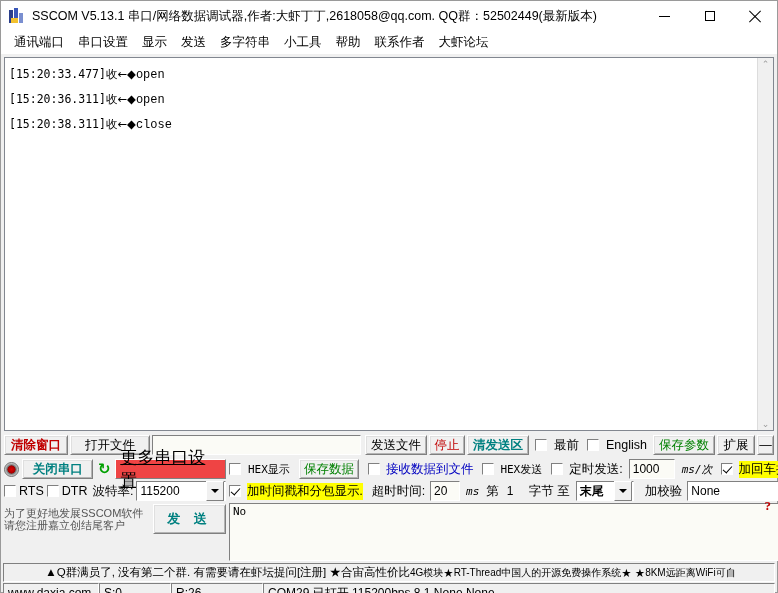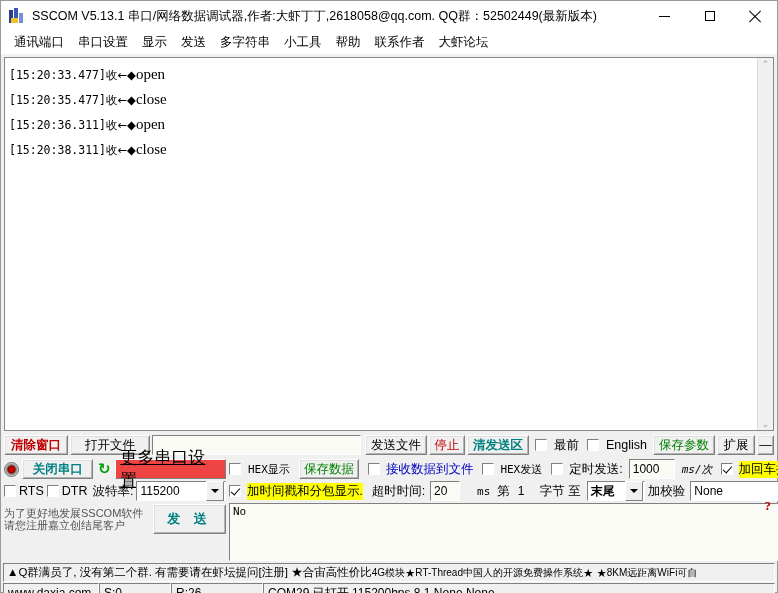--- a/index.html
+++ b/index.html
@@ -98,21 +98,21 @@
     padding: 4px 2px 0 4px;
     overflow: hidden;
     font-family: "DejaVu Sans Mono", monospace;
     font-size: 11.5px;
     line-height: 24px;
   }
   .log-line { white-space: nowrap; color:#000; }
   .log-line .ts { font-family: "DejaVu Sans Mono", monospace; }
   .log-line .dir { font-family: "Liberation Sans", sans-serif; font-size:11.5px; }
   .log-line .arrow { font-family: "DejaVu Sans", sans-serif; }
-  .log-line .payload { font-family: Liberation Serif, serif; font-size:15px; }
+  .log-line .payload { font-family: Liberation Mono, monospace; font-size:12px; }
 
   .vscroll {
     width: 15px; flex: 0 0 auto;
     background: #f0f0f0;
     border-left: 1px solid #dcdcdc;
     display: flex; flex-direction: column; justify-content: space-between;
     align-items: center;
   }
   .vscroll .sb-arrow { font-size: 9px; color: #9a9a9a; line-height: 12px; }
 
@@ -278,20 +278,21 @@
     border: 1px solid;
     border-color: #808080 #ffffff #ffffff #808080;
     background: #f0f0f0;
     display: flex; align-items: center;
     font-size: 11.5px;
     overflow: hidden;
     white-space: nowrap;
     flex: 0 0 auto;
     padding-left: 3px;
     box-sizing: border-box;
+    justify-content: center;
   }
   .ad-small { font-size: 10px; }
 
   
   .statusbar {
     height: 20px;
     margin: 1px 2px 2px 2px;
     display: flex; align-items: stretch;
     flex: 0 0 auto;
     font-size: 12px;
@@ -346,23 +347,20 @@
     <div class="menu-item">小工具</div>
     <div class="menu-item">帮助</div>
     <div class="menu-item">联系作者</div>
     <div class="menu-item">大虾论坛</div>
   </div>
 
   <div class="log-wrap">
     <div class="log-area">
       <div class="log-line">
         <span class="ts">[15:20:33.477]</span><span class="dir">收</span><span class="arrow">←◆</span><span class="payload">open</span>
-      </div>
-      <div class="log-line">
-        <span class="ts">[15:20:35.477]</span><span class="dir">收</span><span class="arrow">←◆</span><span class="payload">close</span>
       </div>
       <div class="log-line">
         <span class="ts">[15:20:36.311]</span><span class="dir">收</span><span class="arrow">←◆</span><span class="payload">open</span>
       </div>
       <div class="log-line">
         <span class="ts">[15:20:38.311]</span><span class="dir">收</span><span class="arrow">←◆</span><span class="payload">close</span>
       </div>
     </div>
     <div class="vscroll">
       <div class="sb-arrow">⌃</div>
@@ -441,31 +439,31 @@
         <span class="lbl mono" style="margin-left:4px;font-style:italic;">ms/次</span>
         <div class="chk on" style="margin-left:5px;"></div>
         <span class="lbl hl" style="margin-left:3px;">加回车换行</span>
       </div>
 
       <div class="subrow">
         <div class="chk on"></div>
         <span class="lbl hl" style="margin-left:3px;font-family:Liberation Serif, serif;">加时间戳和分包显示.</span>
         <span class="lbl" style="margin-left:6px;">超时时间:</span>
         <div class="textfield" style="width:30px; margin-left:2px;">20</div>
-        <span class="lbl mono" style="margin-left:14px;">ms</span>
+        <span class="lbl mono" style="margin-left:3px;font-style:italic;">ms</span>
         <span class="lbl" style="margin-left:4px;">第</span>
         <div class="textfield" style="width:22px; margin-left:2px; border:none; background:transparent;">1</div>
         <span class="lbl">字节 至</span>
         <div class="combo" style="width:58px; margin-left:3px;font-weight:bold;">
           <span class="cval">末尾</span>
           <span class="cbtn">
               <i class="caret"></i>
             </span>
         </div>
-        <span class="lbl" style="margin-left:0;">加校验</span>
+        <span class="lbl" style="margin-left:8px;">加校验</span>
         <div class="combo" style="flex:1 1 auto; margin-left:2px;">
           <span class="cval">None</span>
 
         </div>
       </div>
 
       <div class="sendbox">No</div>
     </div>
   </div>
 

